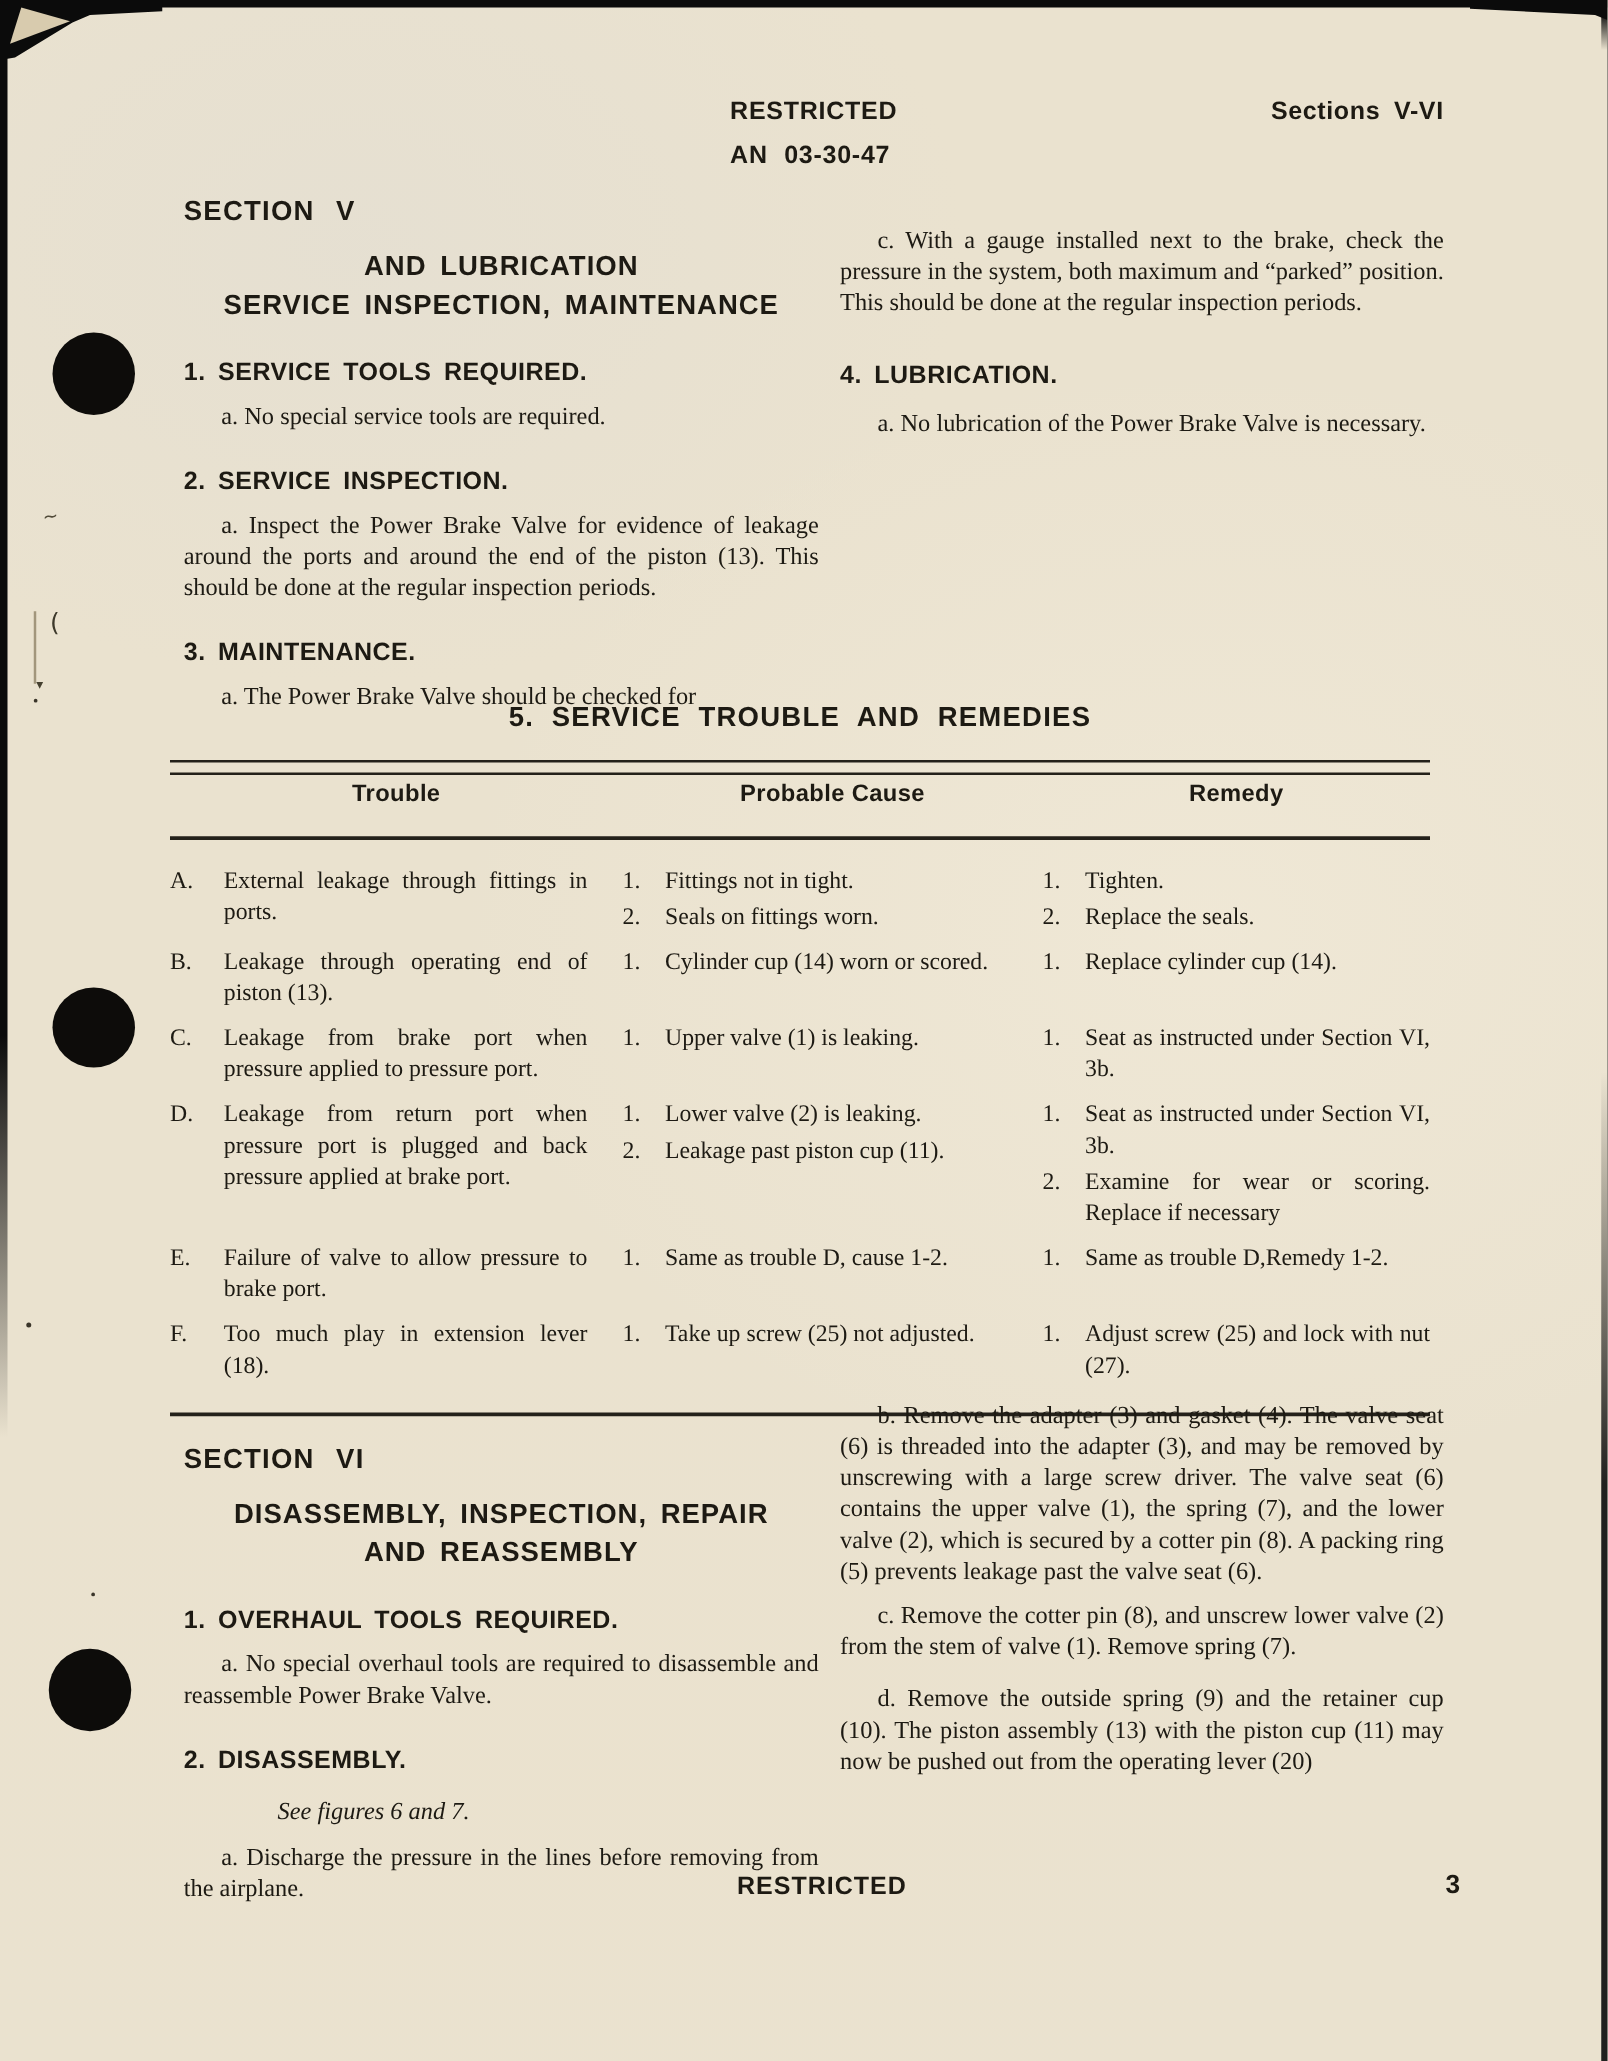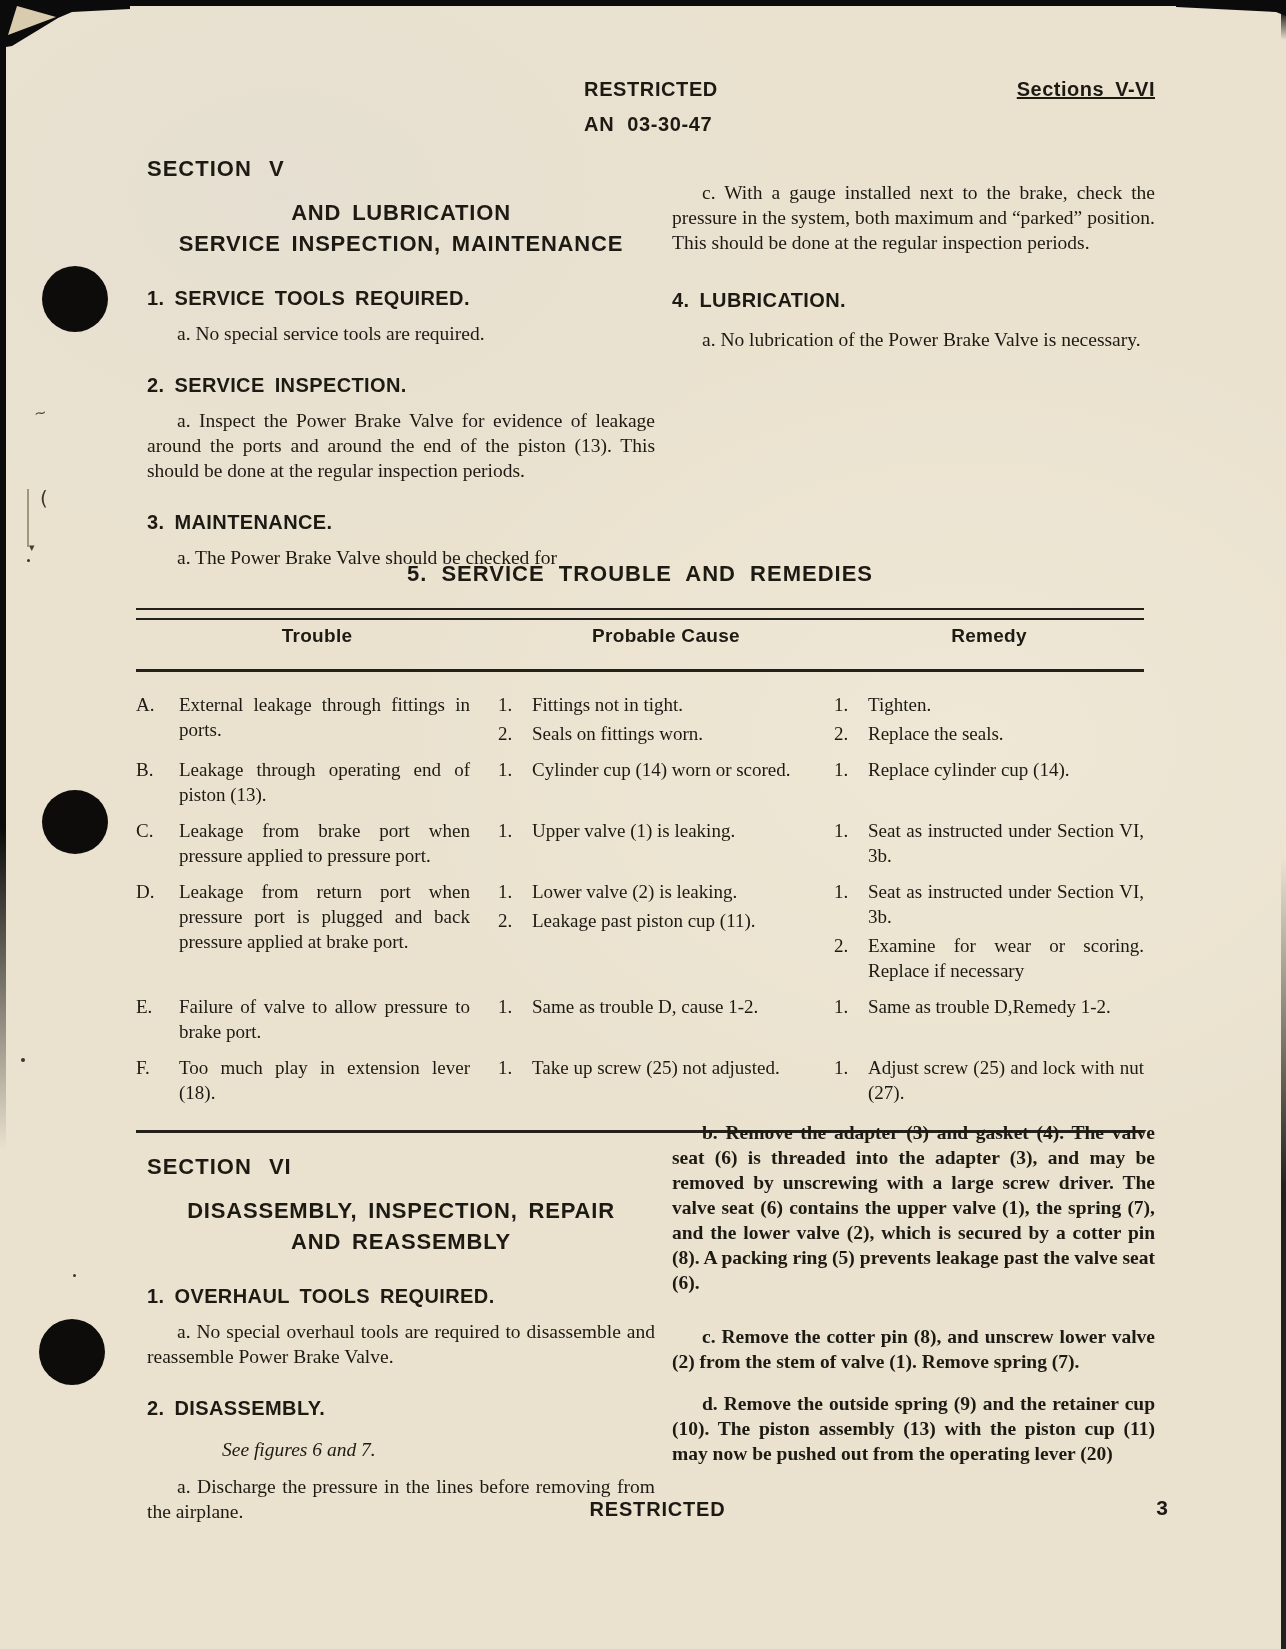--- a/index.html
+++ b/index.html
@@ -35,32 +35,32 @@
   .speck1{left:27px;top:559px;width:3px;height:3px;}
   .speck2{left:21px;top:1058px;width:4px;height:4px;}
   .speck3{left:73px;top:1274px;width:3px;height:3px;}
 
   
   .hdr{position:absolute;left:147px;right:131px;top:76px;}
   .hdr-center{position:absolute;left:0;right:0;text-align:center;}
   .hdr-center .inner{display:inline-block;text-align:left;}
   .classif{font-weight:700;font-size:20px;letter-spacing:.6px;word-spacing:6px;line-height:26px;}
   .docnum{font-weight:700;font-size:20px;letter-spacing:.6px;word-spacing:7px;line-height:26px;margin-top:9px;}
-  .hdr-right{position:absolute;right:0;top:2px;font-weight:700;font-size:20px;letter-spacing:.5px;word-spacing:5px;text-decoration:underline;}
+  .hdr-right{position:absolute;right:0;top:2px;font-weight:700;font-size:20px;letter-spacing:.5px;word-spacing:5px;}
   .ftr{position:absolute;left:147px;right:118px;top:1498px;}
   .ftr-center{position:absolute;left:0;right:0;text-align:center;font-weight:700;font-size:20px;letter-spacing:.8px;}
   .ftr-page{position:absolute;right:0;top:-2px;font-weight:700;font-size:21px;}
 
   
   .two-col{position:absolute;left:147px;width:1008px;display:flex;}
   .col-l{width:508px;}
   .col-r{width:483px;margin-left:17px;}
   .sec5{top:150px;}
   .sec6{top:1104px;}
-  .sec6 .col-r{padding-top:16px;font-weight:bold;}
+  .sec6 .col-r{padding-top:16px;}
   .sec6 .col-l .sec-title{margin-top:48px;}
   .sec5 .col-r{padding-top:12px;}
 
   .sec-title{text-align:left;font-weight:700;font-size:22px;letter-spacing:1px;word-spacing:10px;margin:4px 0 0;line-height:30px;}
   .sec-sub{text-align:center;font-weight:700;font-size:22px;letter-spacing:.8px;word-spacing:4px;line-height:31px;margin:13px 0 0;}
   .num-h{font-weight:700;font-size:20px;letter-spacing:.4px;word-spacing:4px;margin:26px 0 0;line-height:26px;}
   .para{font-size:19.5px;line-height:25px;text-align:justify;margin:12px 0 0;}
   .para.indent{text-indent:30px;}
   .para.tight{margin-top:10px;}
   .note{font-size:19.5px;font-style:italic;margin:16px 0 0 75px;line-height:25px;}
@@ -312,21 +312,21 @@
         <div>AND REASSEMBLY</div>
       </div>
       <div class="num-h sans">1. OVERHAUL TOOLS REQUIRED.</div>
       <p class="para indent tight">a. No special overhaul tools are required to disassemble and reassemble Power Brake Valve.</p>
       <div class="num-h sans">2. DISASSEMBLY.</div>
       <p class="note">See figures 6 and 7.</p>
       <p class="para indent">a. Discharge the pressure in the lines before removing from the airplane.</p>
     </div>
     <div class="col-r">
       <p class="para indent" style="margin-top:0">b. Remove the adapter (3) and gasket (4). The valve seat (6) is threaded into the adapter (3), and may be removed by unscrewing with a large screw driver. The valve seat (6) contains the upper valve (1), the spring (7), and the lower valve (2), which is secured by a cotter pin (8). A packing ring (5) prevents leakage past the valve seat (6).</p>
-      <p class="para indent" style="margin-top:29px">c. Remove the cotter pin (8), and unscrew lower valve (2) from the stem of valve (1). Remove spring (7).</p>
+      <p class="para indent" style="margin-top:10px">c. Remove the cotter pin (8), and unscrew lower valve (2) from the stem of valve (1). Remove spring (7).</p>
       <p class="para indent" style="margin-top:17px">d. Remove the outside spring (9) and the retainer cup (10). The piston assembly (13) with the piston cup (11) may now be pushed out from the operating lever (20)</p>
     </div>
   </div>
 
   <div class="ftr sans">
     <div class="ftr-center">RESTRICTED</div>
     <div class="ftr-page">3</div>
   </div>
 
 </div>

